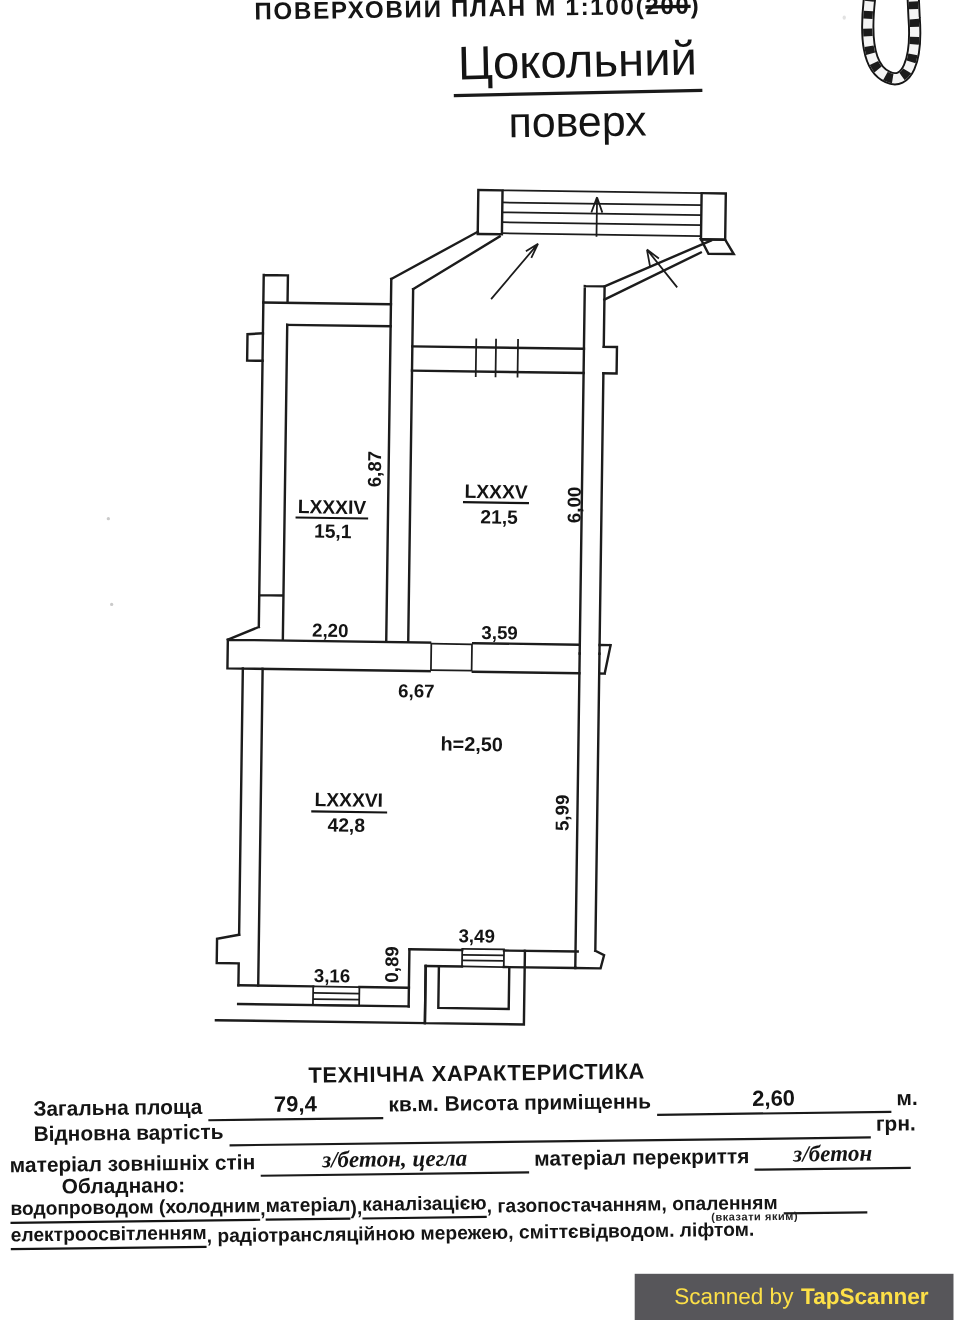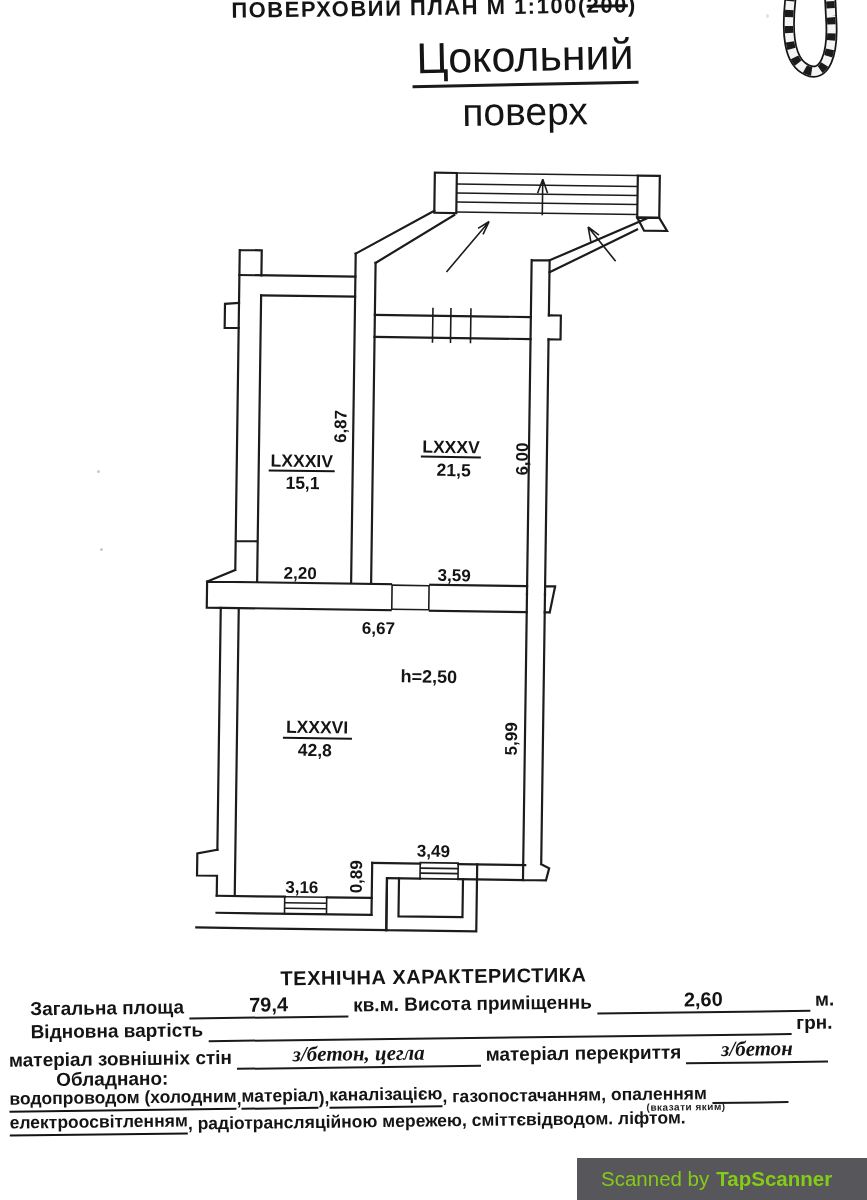--- a/index.html
+++ b/index.html
@@ -49,22 +49,22 @@
   }
   .grow1 { flex-grow:1; }
   .hand { font-family:"Liberation Serif", serif; font-style:italic; font-weight:700; font-size:21px; }
   .eqrow { font-size:17.5px; font-weight:700; color:#141414; }
   .uw { border-bottom:2px solid #141414; padding-bottom:0.5px; }
   .note-small { position:absolute; font-size:10px; font-weight:700; letter-spacing:0.5px; color:#222; }
 
   
   .scan-bar {
     left:577px; top:1158px; right:0; bottom:0; background:#57565a;
-    display:flex; align-items:center; padding-left:24px; gap:7px;
-    color:#84cc16; font-size:20.5px;
+    display:flex; align-items:center; padding-left:36px; gap:7px;
+    color:#fde047; font-size:20.5px;
   }
   .scan-bar .brand { font-weight:700; }
 
   
   .speck { position:absolute; border-radius:50%; background:#8a8a8a; opacity:.45; }
 </style>
 </head>
 <body>
 
 <div class="abs plan-title">

